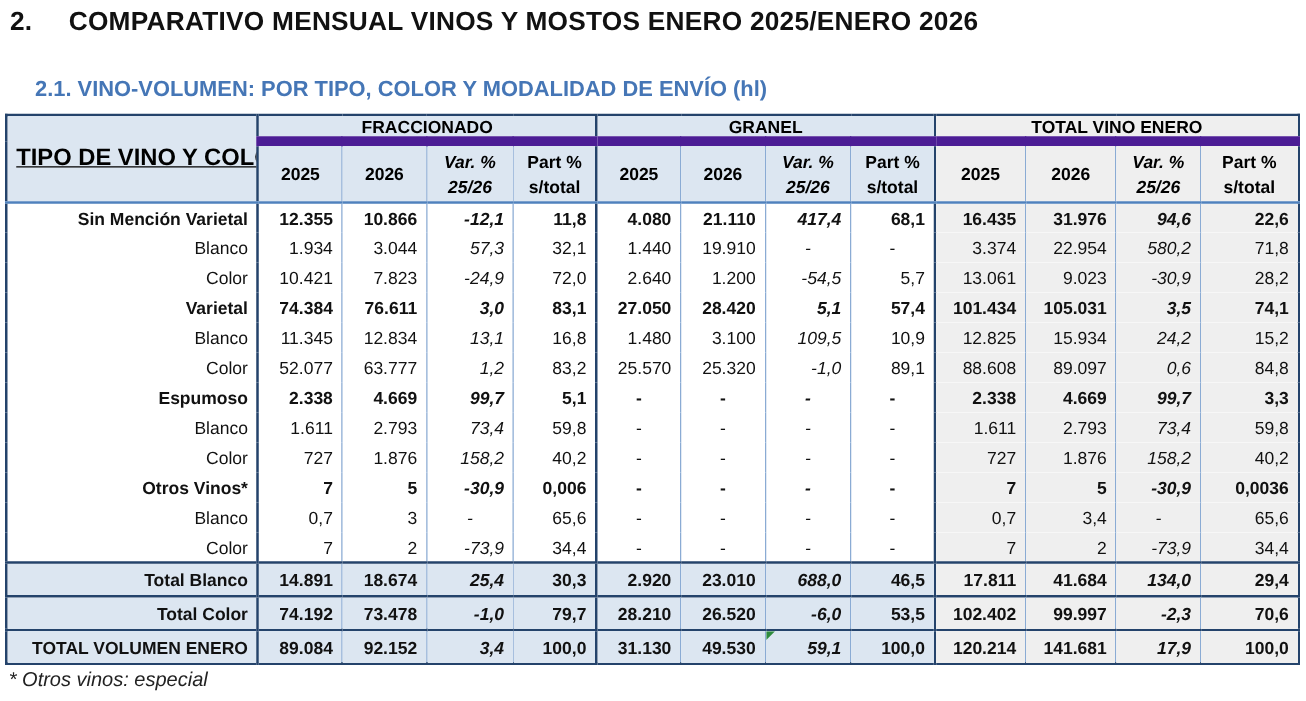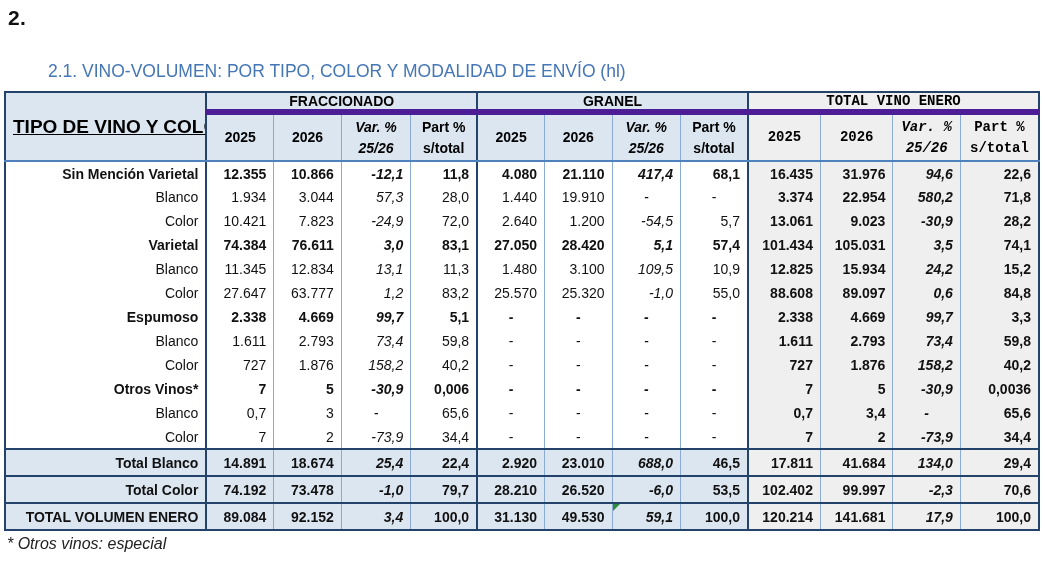--- a/index.html
+++ b/index.html
@@ -7,59 +7,60 @@
     --border_dark:#24436b; --border_light:#8aabd4; --border_medium:#4f81bd;
     --flag_green:#2e8b3d; --text:#111111;
   }
   *{box-sizing:border-box;}
   body{
     margin:0; background:#ffffff; width:1045px; height:561px; overflow:hidden;
     font-family:"Liberation Sans", sans-serif; color:var(--text);
   }
   .title{display:flex; font-size:21px; font-weight:bold; margin:6px 0 0 8px; letter-spacing:0.2px;}
   .title .num{width:47px; flex:0 0 auto;}
-  .subtitle{font-size:17.5px; font-weight:normal; color:var(--accent); margin:31px 0 9px 48px;}
+  .subtitle{font-size:17.5px; font-weight:bold; color:var(--accent); margin:31px 0 9px 28px;}
   table{
     border-collapse:collapse; table-layout:fixed; width:1036px; margin-left:4px;
     border:2px solid var(--border_dark);
   }
   th,td{padding:0 7px; vertical-align:middle; white-space:nowrap; overflow:hidden; position:relative;}
   thead th{background:var(--header_fill); font-weight:bold; font-size:14px; text-align:center; color:#000;}
-  thead th.total-group{background:var(--total_fill);font-family:Liberation Mono, monospace;}
+  thead th.total-group{background:var(--total_fill);}
   .th-corner{font-size:19px; border-bottom:2px solid var(--border_medium);text-decoration:underline;}
-  .th-group{height:14px; border-bottom:6px solid #4c1d95;}
+  .th-group{height:14px; border-bottom:8px solid #4c1d95;}
   .th-sub{height:49px; border-bottom:2px solid var(--border_medium); line-height:1.45;}
   .th-sub.var{font-style:italic;margin-left:48px;}
   .th-sub span{display:block;}
   
   .col-1,.col-5,.col-9{border-left:2px solid var(--border_dark);}
   .col-2,.col-3,.col-4,.col-6,.col-7,.col-8,.col-10,.col-11,.col-12{border-left:1px solid var(--border_light);}
   
   tbody tr{height:24px;}
   tbody tr.row-total,tbody tr.row-grand{height:27px;}
   tbody td{font-size:14px;}
   .c-label{text-align:right; padding-left:8px;}
   .c-num{text-align:right;}
   .c-num.dash{text-align:center;}
   td.var-col{font-style:italic;}
   tbody tr.row-parent td,tbody tr.row-total td,tbody tr.row-grand td{font-weight:bold;}
-  tbody td.total-group{background:var(--total_fill);font-weight:bold;}
+  tbody td.total-group{background:var(--total_fill);}
   tbody tr.row-total td:not(.total-group),tbody tr.row-grand td:not(.total-group){background:var(--header_fill);}
   tbody tr.row-total td,tbody tr.row-grand td{border-top:2px solid var(--border_dark);}
   .cell-flag{
     position:absolute; top:0; left:0; width:0; height:0; padding:0;
     border-top:7px solid var(--flag_green); border-right:7px solid transparent;
   }
   .footnote{font-size:16px; font-style:italic; margin:4px 0 0 7px; color:#222;}
 </style>
 </head>
 <body>
 
 <h1 class="title">
   <span class="num">2.</span>
+  <span>COMPARATIVO MENSUAL VINOS Y MOSTOS ENERO 2025/ENERO 2026</span>
 </h1>
 
 <h2 class="subtitle">2.1. VINO-VOLUMEN: POR TIPO, COLOR Y MODALIDAD DE ENVÍO (hl)</h2>
 
 <table>
   <colgroup>
     <col style="width:200px">
       <col style="width:67px">
       <col style="width:67px">
       <col style="width:69px">
@@ -127,21 +128,21 @@
         <td class="c-num col-9 total-group">16.435</td>
         <td class="c-num col-10 total-group">31.976</td>
         <td class="c-num col-11 var-col total-group">94,6</td>
         <td class="c-num col-12 total-group">22,6</td>
       </tr>
       <tr class="row-child">
         <td class="c-label">Blanco</td>
         <td class="c-num col-1">1.934</td>
         <td class="c-num col-2">3.044</td>
         <td class="c-num col-3 var-col">57,3</td>
-        <td class="c-num col-4">28,0</td>
+        <td class="c-num col-4">32,1</td>
         <td class="c-num col-5">1.440</td>
         <td class="c-num col-6">19.910</td>
         <td class="c-num col-7 var-col dash">-</td>
         <td class="c-num col-8 dash">-</td>
         <td class="c-num col-9 total-group">3.374</td>
         <td class="c-num col-10 total-group">22.954</td>
         <td class="c-num col-11 var-col total-group">580,2</td>
         <td class="c-num col-12 total-group">71,8</td>
       </tr>
       <tr class="row-child">
@@ -172,40 +173,40 @@
         <td class="c-num col-9 total-group">101.434</td>
         <td class="c-num col-10 total-group">105.031</td>
         <td class="c-num col-11 var-col total-group">3,5</td>
         <td class="c-num col-12 total-group">74,1</td>
       </tr>
       <tr class="row-child">
         <td class="c-label">Blanco</td>
         <td class="c-num col-1">11.345</td>
         <td class="c-num col-2">12.834</td>
         <td class="c-num col-3 var-col">13,1</td>
-        <td class="c-num col-4">11,3</td>
+        <td class="c-num col-4">16,8</td>
         <td class="c-num col-5">1.480</td>
         <td class="c-num col-6">3.100</td>
         <td class="c-num col-7 var-col">109,5</td>
         <td class="c-num col-8">10,9</td>
         <td class="c-num col-9 total-group">12.825</td>
         <td class="c-num col-10 total-group">15.934</td>
         <td class="c-num col-11 var-col total-group">24,2</td>
         <td class="c-num col-12 total-group">15,2</td>
       </tr>
       <tr class="row-child">
         <td class="c-label">Color</td>
-        <td class="c-num col-1">27.647</td>
+        <td class="c-num col-1">52.077</td>
         <td class="c-num col-2">63.777</td>
         <td class="c-num col-3 var-col">1,2</td>
         <td class="c-num col-4">83,2</td>
         <td class="c-num col-5">25.570</td>
         <td class="c-num col-6">25.320</td>
         <td class="c-num col-7 var-col">-1,0</td>
-        <td class="c-num col-8">55,0</td>
+        <td class="c-num col-8">89,1</td>
         <td class="c-num col-9 total-group">88.608</td>
         <td class="c-num col-10 total-group">89.097</td>
         <td class="c-num col-11 var-col total-group">0,6</td>
         <td class="c-num col-12 total-group">84,8</td>
       </tr>
       <tr class="row-parent">
         <td class="c-label">Espumoso</td>
         <td class="c-num col-1">2.338</td>
         <td class="c-num col-2">4.669</td>
         <td class="c-num col-3 var-col">99,7</td>
@@ -292,21 +293,21 @@
         <td class="c-num col-9 total-group">7</td>
         <td class="c-num col-10 total-group">2</td>
         <td class="c-num col-11 var-col total-group">-73,9</td>
         <td class="c-num col-12 total-group">34,4</td>
       </tr>
       <tr class="row-total">
         <td class="c-label">Total Blanco</td>
         <td class="c-num col-1">14.891</td>
         <td class="c-num col-2">18.674</td>
         <td class="c-num col-3 var-col">25,4</td>
-        <td class="c-num col-4">22,4</td>
+        <td class="c-num col-4">30,3</td>
         <td class="c-num col-5">2.920</td>
         <td class="c-num col-6">23.010</td>
         <td class="c-num col-7 var-col">688,0</td>
         <td class="c-num col-8">46,5</td>
         <td class="c-num col-9 total-group">17.811</td>
         <td class="c-num col-10 total-group">41.684</td>
         <td class="c-num col-11 var-col total-group">134,0</td>
         <td class="c-num col-12 total-group">29,4</td>
       </tr>
       <tr class="row-total">

